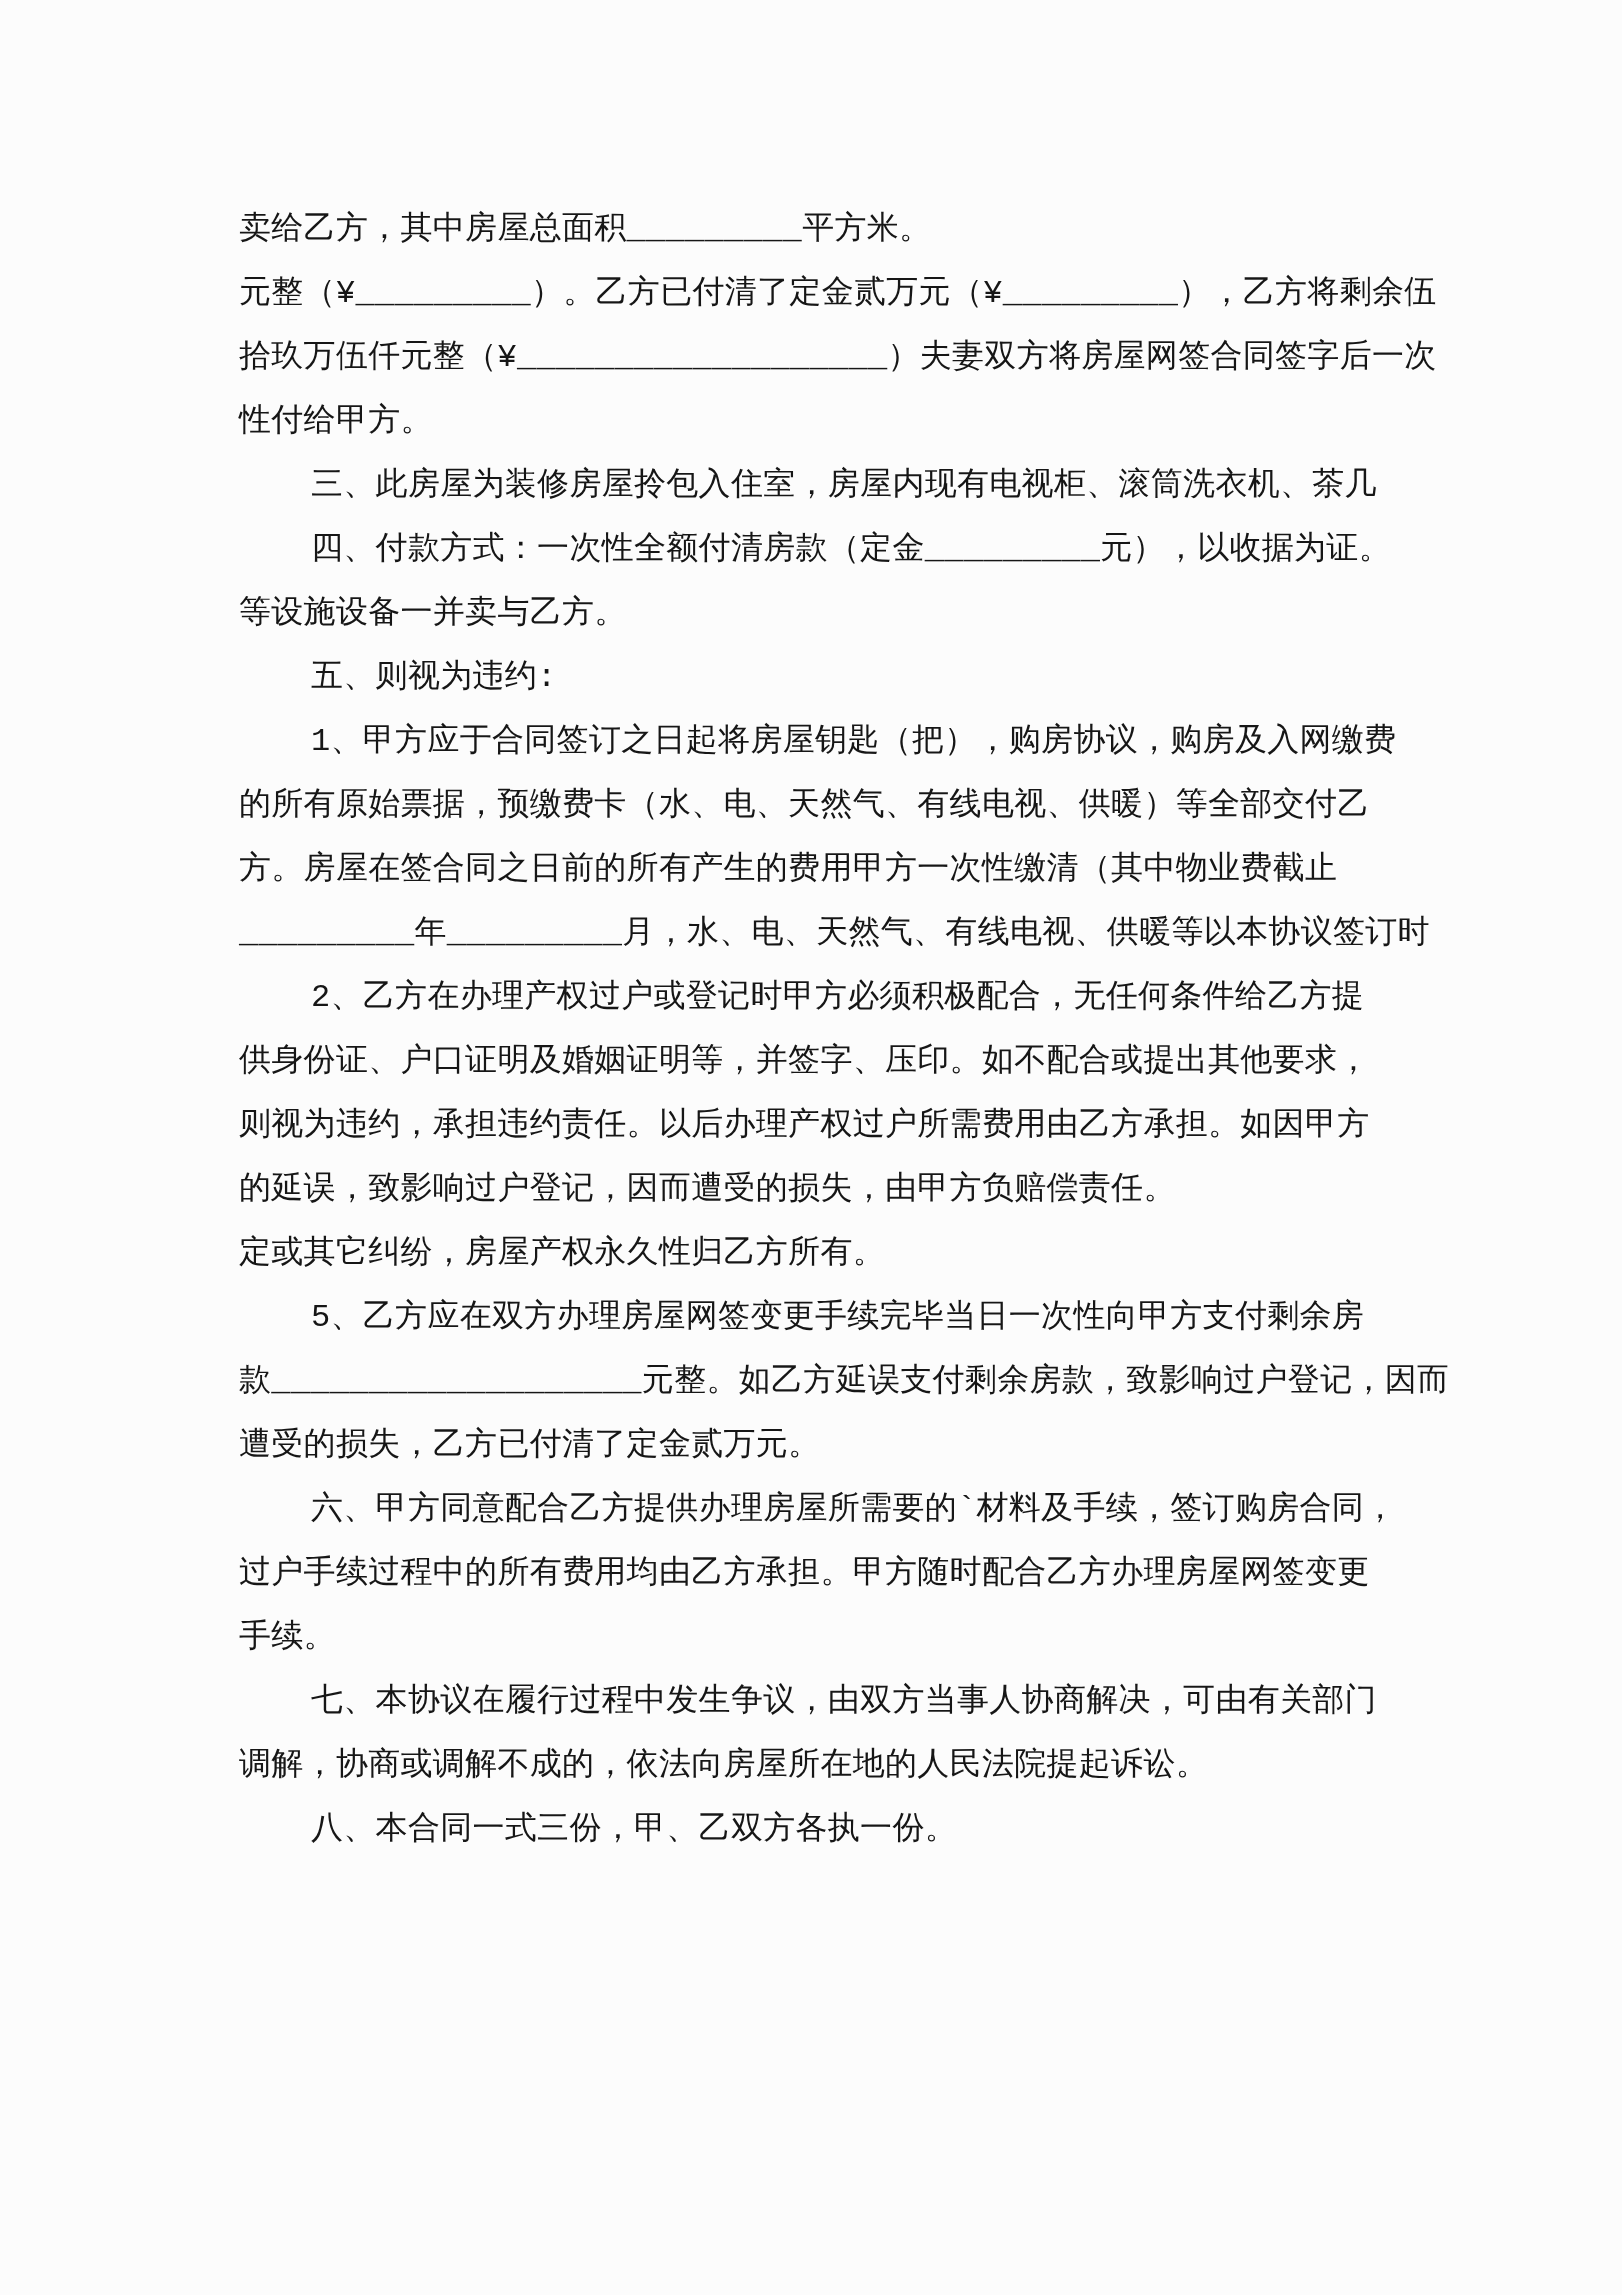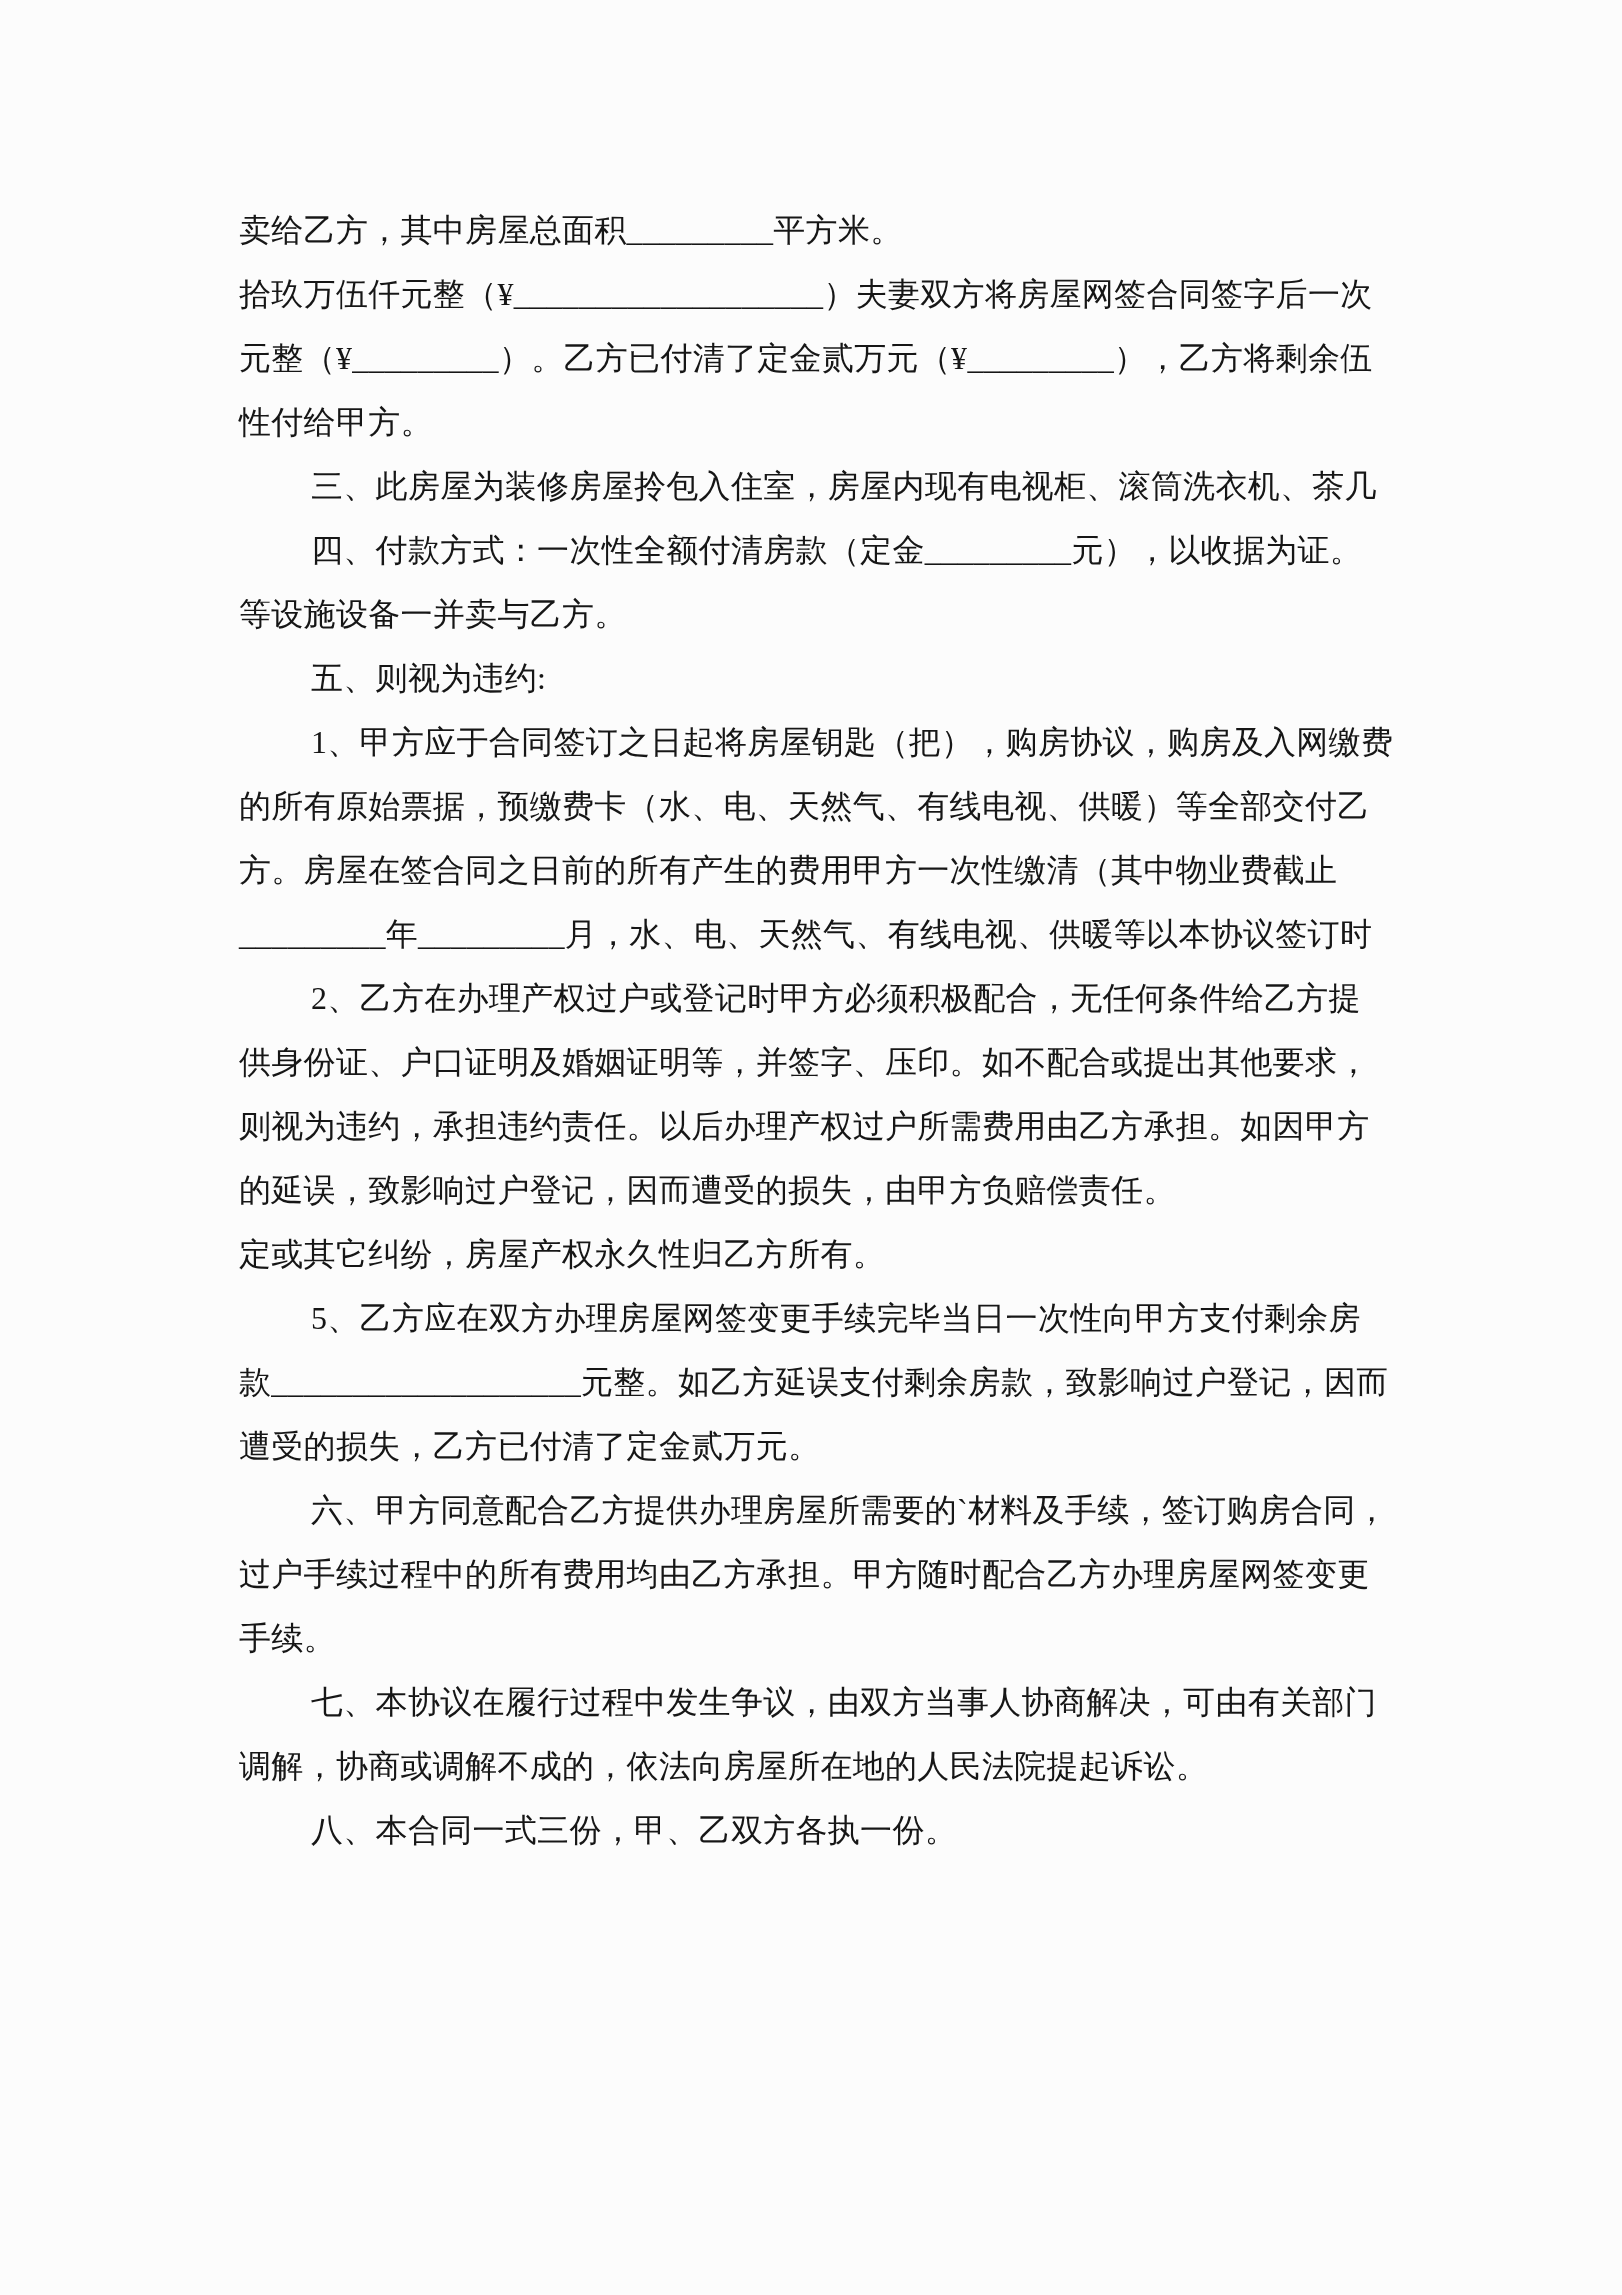--- a/index.html
+++ b/index.html
@@ -11,20 +11,21 @@
   html,body{
     width:1623px;height:2295px;
     background:var(--page-bg);
     font-family:"Liberation Serif","DejaVu Serif",serif;
   }
   .page{
     position:relative;
     width:1623px;height:2295px;
     background:var(--page-bg);
     overflow:hidden;
+    font-family:Liberation Mono, monospace;
   }
   .doc-body{
     position:absolute;
     left:239px;
     top:198px;
     width:1143px;
     color:var(--text-color);
     font-size:32px;
   }
   .line{
@@ -36,22 +37,22 @@
   .line.indent{
     padding-left:72px;
   }
 </style>
 </head>
 <body>
 
 <div class="page">
   <div class="doc-body">
       <div class="line">卖给乙方，其中房屋总面积_________平方米。</div>
+      <div class="line">元整（¥_________）。乙方已付清了定金贰万元（¥_________），乙方将剩余伍</div>
       <div class="line">拾玖万伍仟元整（¥___________________）夫妻双方将房屋网签合同签字后一次</div>
-      <div class="line">元整（¥_________）。乙方已付清了定金贰万元（¥_________），乙方将剩余伍</div>
       <div class="line">性付给甲方。</div>
       <div class="line indent">三、此房屋为装修房屋拎包入住室，房屋内现有电视柜、滚筒洗衣机、茶几</div>
       <div class="line indent">四、付款方式：一次性全额付清房款（定金_________元），以收据为证。</div>
       <div class="line">等设施设备一并卖与乙方。</div>
       <div class="line indent">五、则视为违约:</div>
       <div class="line indent">1、甲方应于合同签订之日起将房屋钥匙（把），购房协议，购房及入网缴费</div>
       <div class="line">的所有原始票据，预缴费卡（水、电、天然气、有线电视、供暖）等全部交付乙</div>
       <div class="line">方。房屋在签合同之日前的所有产生的费用甲方一次性缴清（其中物业费截止</div>
       <div class="line">_________年_________月，水、电、天然气、有线电视、供暖等以本协议签订时</div>
       <div class="line indent">2、乙方在办理产权过户或登记时甲方必须积极配合，无任何条件给乙方提</div>

